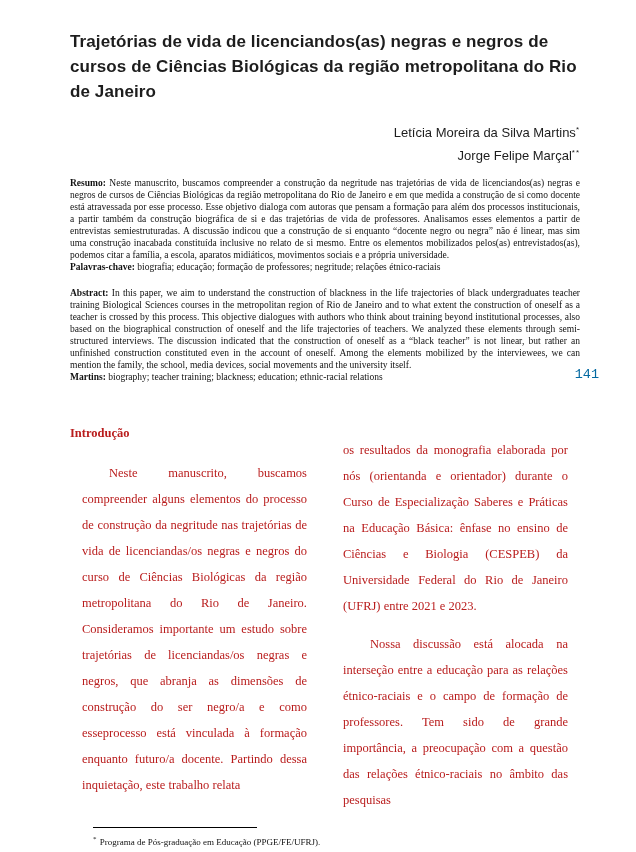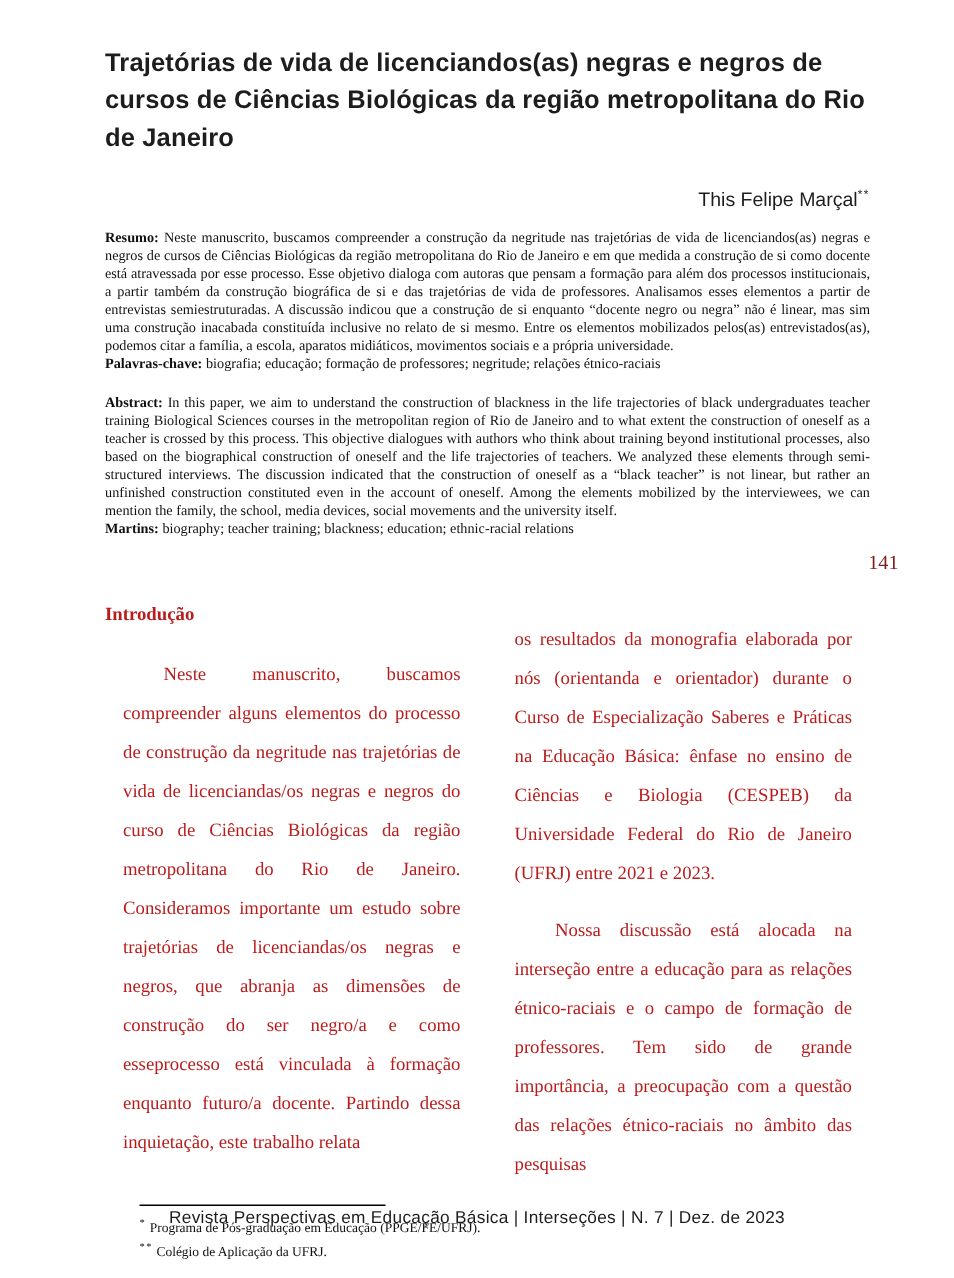--- a/index.html
+++ b/index.html
@@ -89,23 +89,23 @@
   .footnotes p { margin: 0; }
   .footnotes .mark {
     font-size: 7px;
     vertical-align: super;
     letter-spacing: 1px;
   }
   .page-number {
     position: absolute;
     top: 367px;
     right: 21px;
-    font-family: Liberation Serif, serif;
+    font-family: Liberation Mono, monospace;
     font-size: 13.5px;
-    color: #7f1d1d;
+    color: #0369a1;
   }
   .footer {
     position: absolute;
     top: 806px;
     left: 0;
     width: 636px;
     text-align: center;
     font-family: "Liberation Sans", sans-serif;
     font-size: 11.5px;
     letter-spacing: 0.2px;
@@ -115,21 +115,22 @@
 </head>
 <body>
 
 <div class="page">
 
   <div class="content">
 
     <h1 class="title">Trajetórias de vida de licenciandos(as) negras e negros de cursos de Ciências Biológicas da região metropolitana do Rio de Janeiro</h1>
 
     <div class="authors">
-      <div><span>This Felipe Marçal</span><span class="mark">**</span></div>
+      <div><span>Letícia Moreira da Silva Martins</span><span class="mark">*</span></div>
+      <div><span>Jorge Felipe Marçal</span><span class="mark">**</span></div>
     </div>
 
     <div class="meta">
       <p lang="pt"><span class="lbl">Resumo:</span> <span>Neste manuscrito, buscamos compreender a construção da negritude nas trajetórias de vida de licenciandos(as) negras e negros de cursos de Ciências Biológicas da região metropolitana do Rio de Janeiro e em que medida a construção de si como docente está atravessada por esse processo. Esse objetivo dialoga com autoras que pensam a formação para além dos processos institucionais, a partir também da construção biográfica de si e das trajetórias de vida de professores. Analisamos esses elementos a partir de entrevistas semiestruturadas. A discussão indicou que a construção de si enquanto “docente negro ou negra” não é linear, mas sim uma construção inacabada constituída inclusive no relato de si mesmo. Entre os elementos mobilizados pelos(as) entrevistados(as), podemos citar a família, a escola, aparatos midiáticos, movimentos sociais e a própria universidade.</span></p>
       <p lang="pt"><span class="lbl">Palavras-chave:</span> <span>biografia; educação; formação de professores; negritude; relações étnico-raciais</span></p>
       <p lang="en" class="block2"><span class="lbl">Abstract:</span> <span>In this paper, we aim to understand the construction of blackness in the life trajectories of black undergraduates teacher training Biological Sciences courses in the metropolitan region of Rio de Janeiro and to what extent the construction of oneself as a teacher is crossed by this process. This objective dialogues with authors who think about training beyond institutional processes, also based on the biographical construction of oneself and the life trajectories of teachers. We analyzed these elements through semi-structured interviews. The discussion indicated that the construction of oneself as a “black teacher” is not linear, but rather an unfinished construction constituted even in the account of oneself. Among the elements mobilized by the interviewees, we can mention the family, the school, media devices, social movements and the university itself.</span></p>
       <p lang="en"><span class="lbl">Martins:</span> <span>biography; teacher training; blackness; education; ethnic-racial relations</span></p>
     </div>
 
     <div class="columns">
@@ -146,15 +147,14 @@
     <div class="footnotes">
       <hr class="fn-rule">
       <p><span class="mark">*</span> <span>Programa de Pós-graduação em Educação (PPGE/FE/UFRJ).</span></p>
       <p><span class="mark">**</span> <span>Colégio de Aplicação da UFRJ.</span></p>
     </div>
 
   </div>
 
   <div class="page-number">141</div>
 
-  <div class="footer">Revista Perspectivas em Educação Básica | Interseções | N. 7 | Dez. de 2023</div>
 
 </div>
 
 </body></html>

